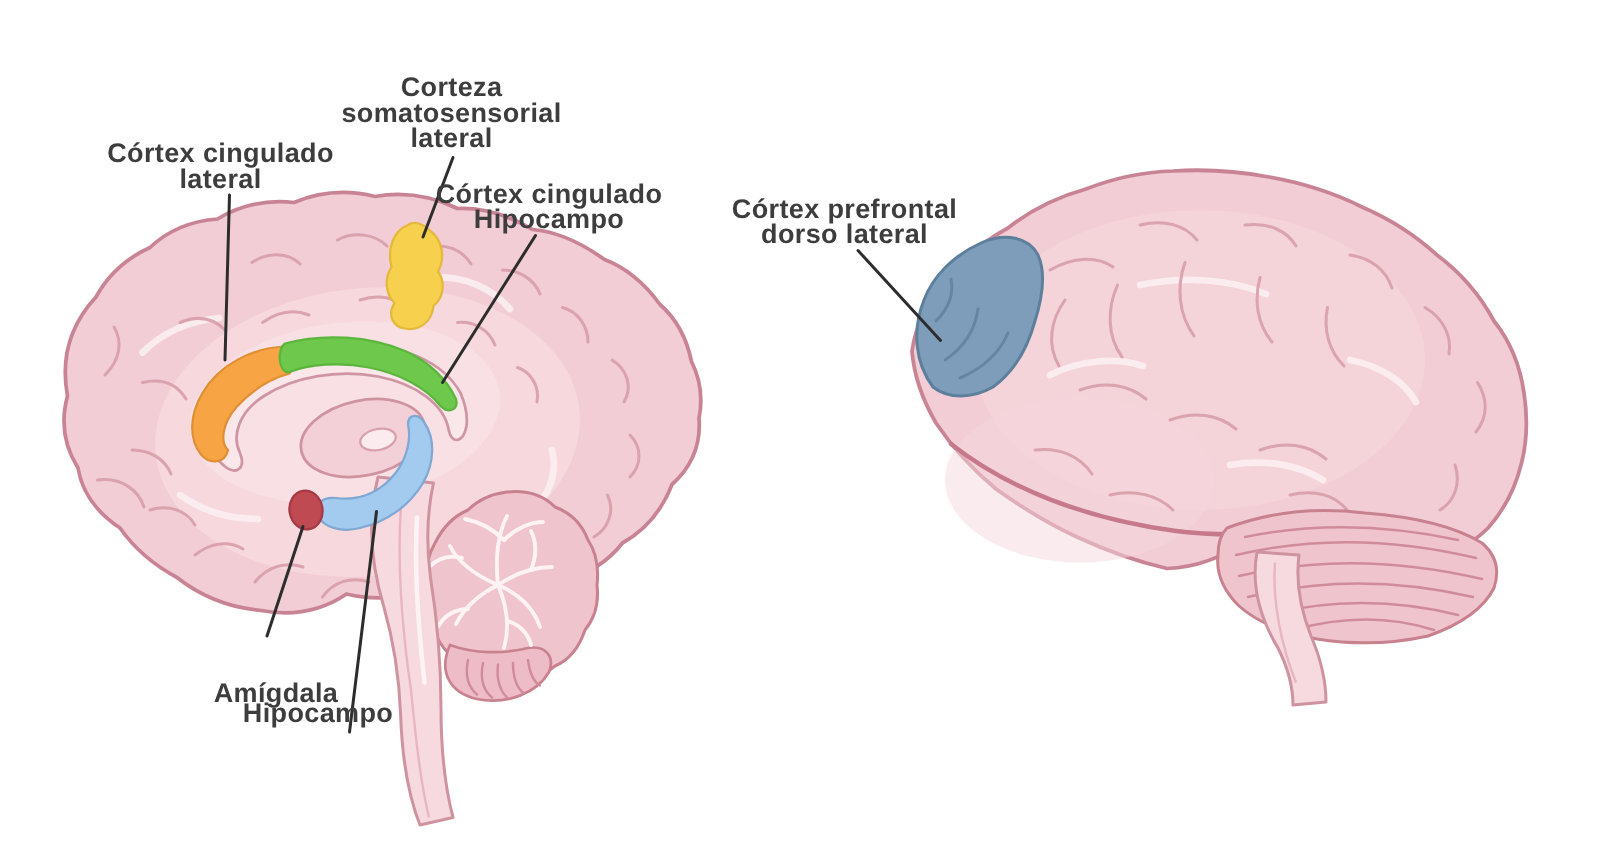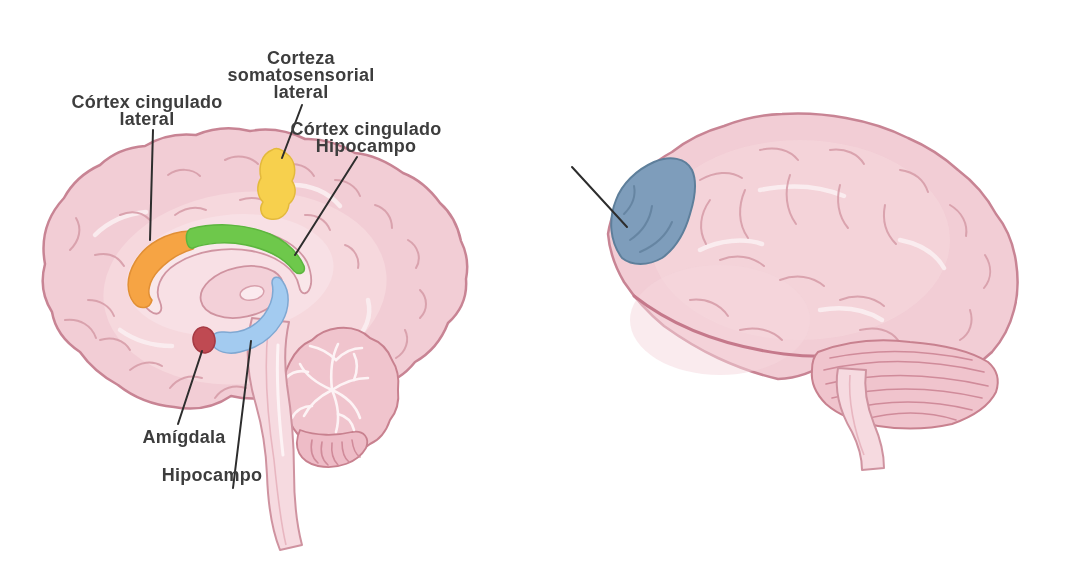--- a/index.html
+++ b/index.html
@@ -222,22 +222,26 @@
   <span>Corteza</span>
   <span>somatosensorial</span>
   <span>lateral</span>
 </div>
 
 <div class="label" style="left:366px;top:121px">
   <span>Córtex cingulado</span>
   <span>Hipocampo</span>
 </div>
 
-<div class="label" style="left:184px;top:429px">
+<div class="label" style="left:184px;top:454px">
   <span>Amígdala</span>
 </div>
 
 <div class="label" style="left:212px;top:467px">
   <span>Hipocampo</span>
 </div>
 
+<div class="label" style="left:563px;top:131px">
+  <span>Córtex prefrontal</span>
+  <span>dorso lateral</span>
+</div>
 
 </div>
 
 </body></html>

